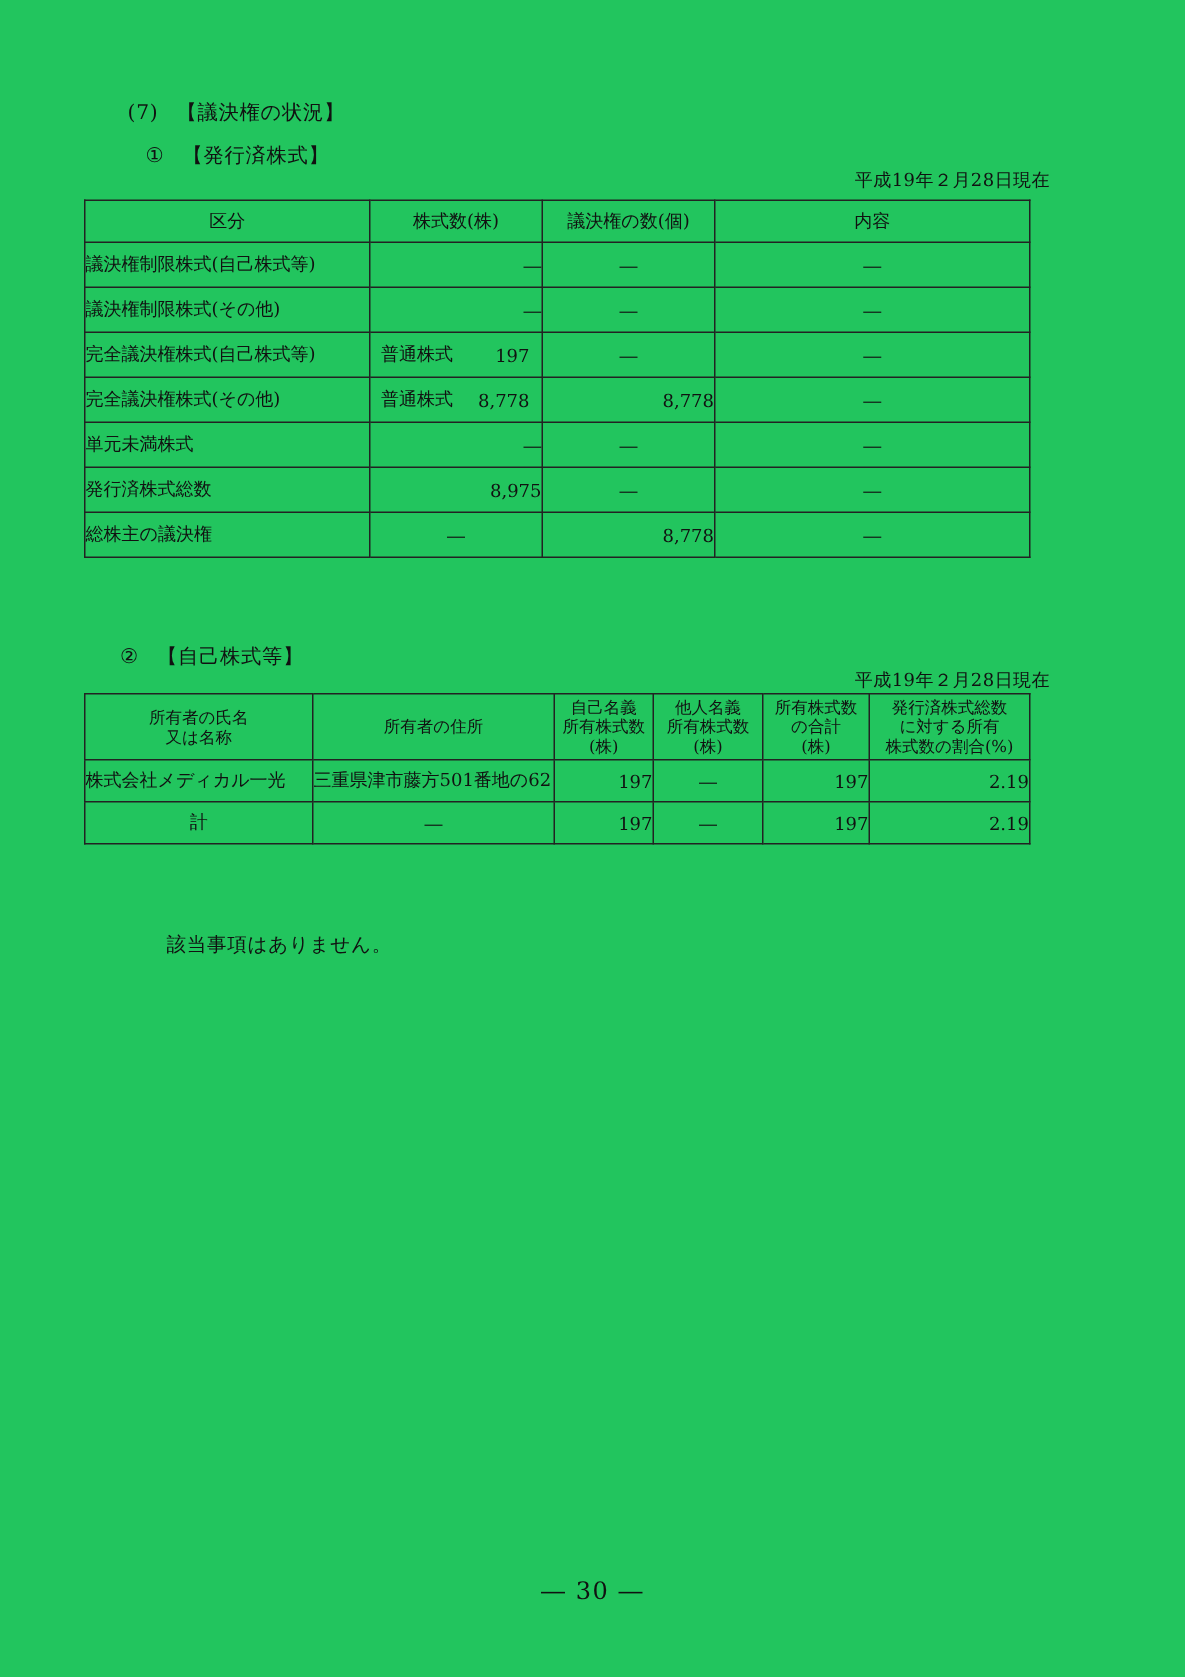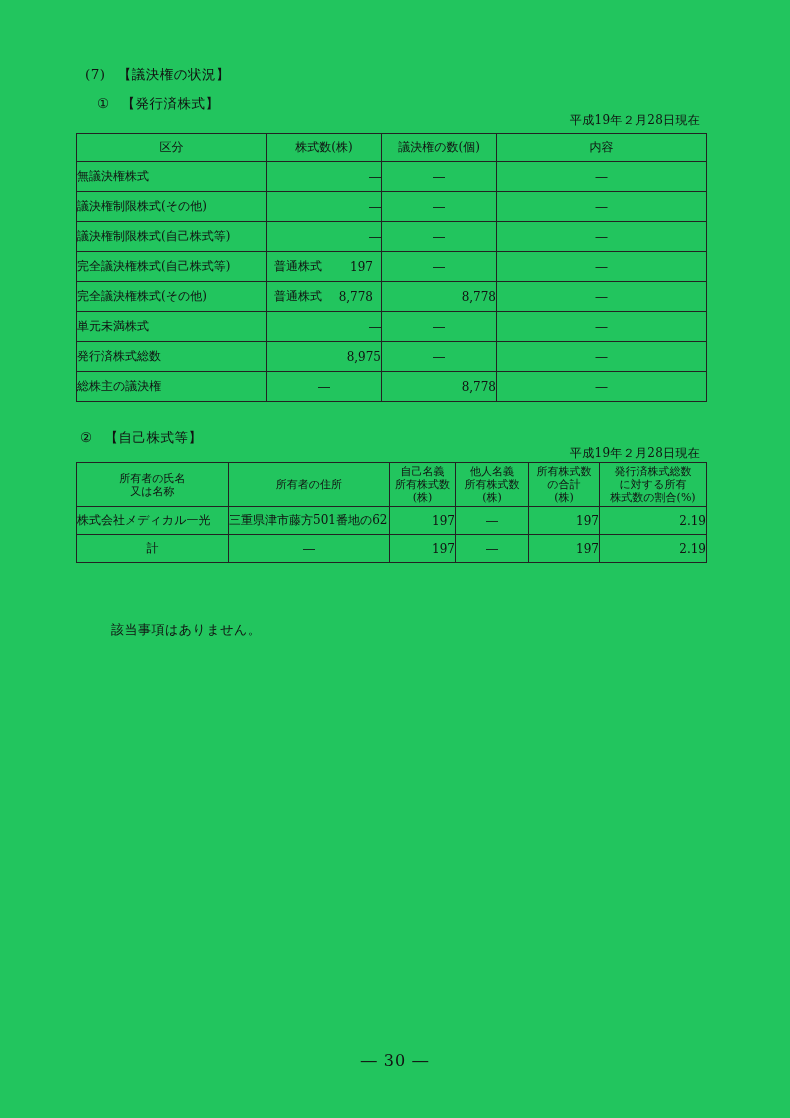--- a/index.html
+++ b/index.html
@@ -33,21 +33,21 @@
     position:absolute;
     left:70px;width:630px;
     text-align:right;
     font-size:12px;
     letter-spacing:0.3px;
   }
   .date1{top:112px;}
   .date2{top:445px;}
   .tbl{
     position:absolute;
-    left:76px;
+    left:56px;
     border-collapse:collapse;
     table-layout:fixed;
     width:630px;
     border:1.5px solid #1a1a1a;
     padding-left:16px;
   }
   .tbl td,.tbl th{
     border:1px solid #222;
     font-weight:normal;
     font-size:12px;
@@ -112,33 +112,27 @@
           <th>
             <div>議決権の数(個)</div>
           </th>
           <th>
             <div>内容</div>
           </th>
         </tr>
       </thead>
       <tbody>
         <tr>
-          <td class="al-left">無議決権株式</td>
+          <td class="al-left">議決権制限株式(自己株式等)</td>
           <td class="al-right">―</td>
           <td class="al-center">―</td>
           <td class="al-center">―</td>
         </tr>
         <tr>
           <td class="al-left">議決権制限株式(その他)</td>
-          <td class="al-right">―</td>
-          <td class="al-center">―</td>
-          <td class="al-center">―</td>
-        </tr>
-        <tr>
-          <td class="al-left">議決権制限株式(自己株式等)</td>
           <td class="al-right">―</td>
           <td class="al-center">―</td>
           <td class="al-center">―</td>
         </tr>
         <tr>
           <td class="al-left">完全議決権株式(自己株式等)</td>
           <td class="split">
             <div class="inner">
               <span>普通株式</span>
               <span>197</span>

